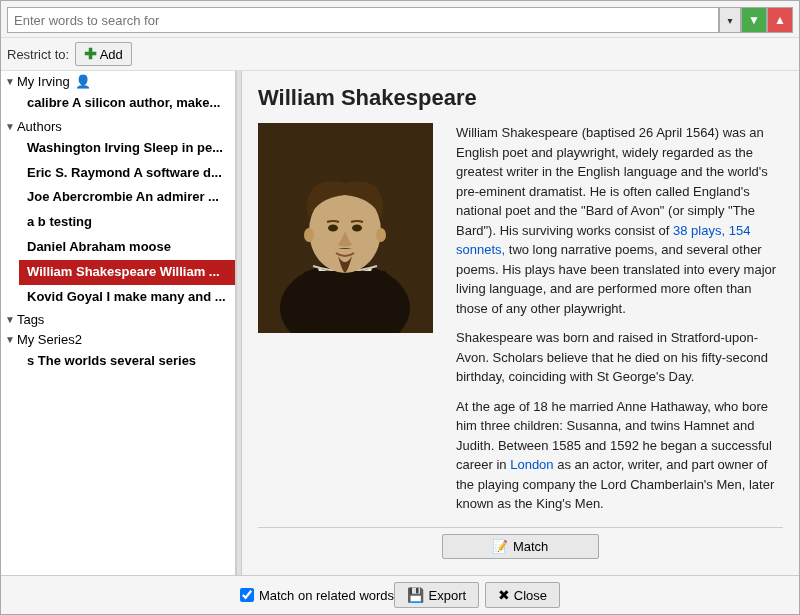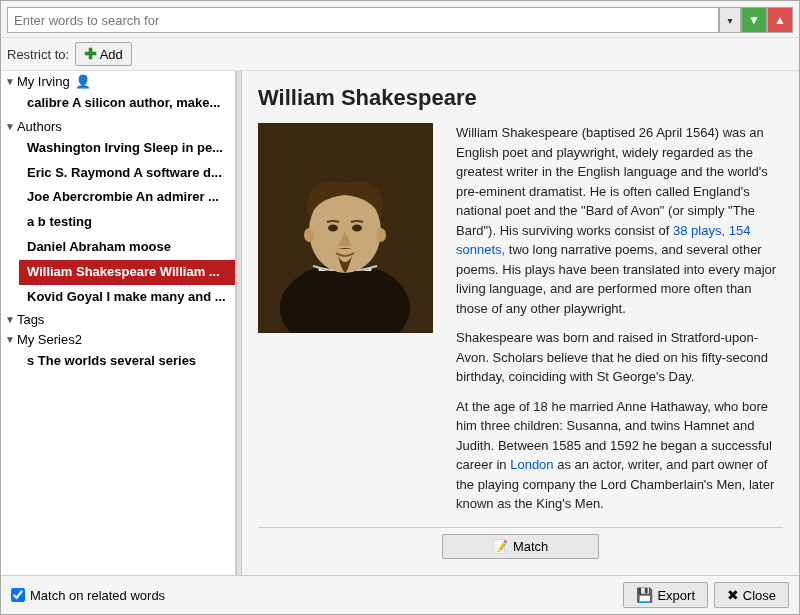--- a/index.html
+++ b/index.html
@@ -203,22 +203,22 @@
       border: 1px solid #aaa;
       background: #e8e8e8;
       cursor: pointer;
       font-size: 13px;
       border-radius: 2px;
     }
     
     .bottom-bar {
       display: flex;
       align-items: center;
-      justify-content: space-between;
-      padding: 6px 10px;
+      justify-content: center;
+      padding: 6px 20px;
       border-top: 1px solid #ccc;
       background: #f5f5f5;
     }
     .match-checkbox {
       display: flex;
       align-items: center;
       gap: 5px;
       font-size: 13px;
     }
     .match-checkbox input[type="checkbox"] {

